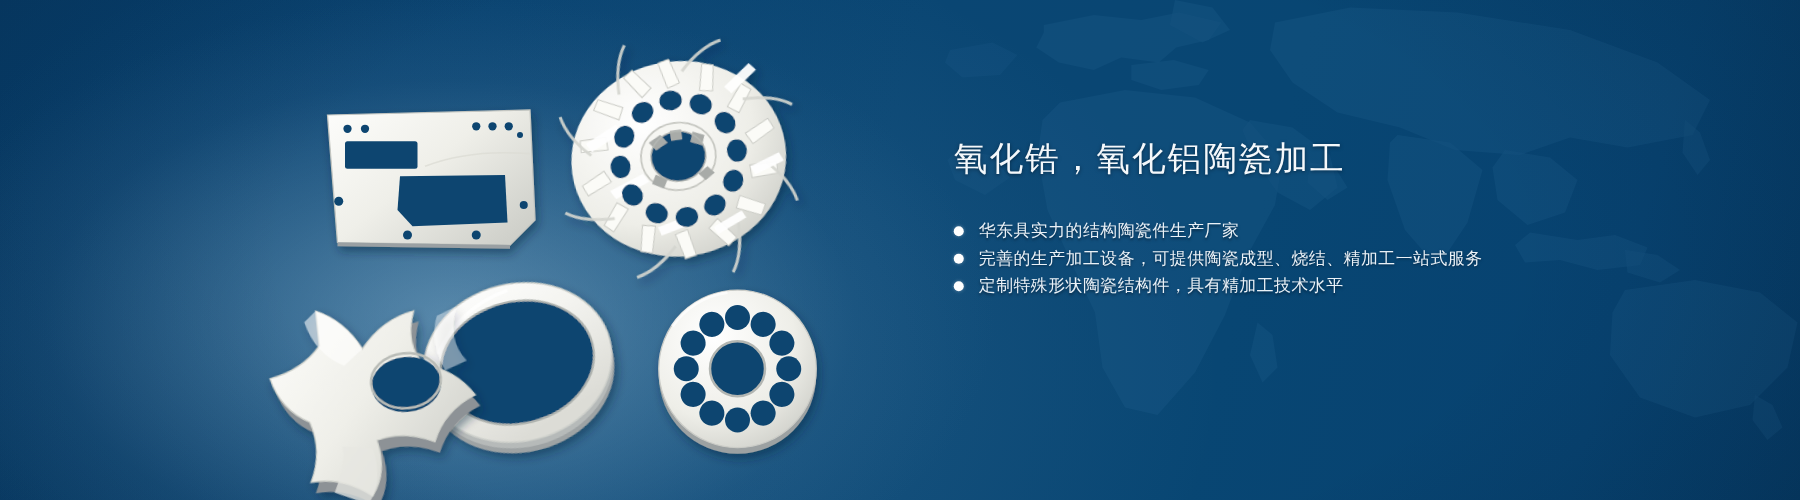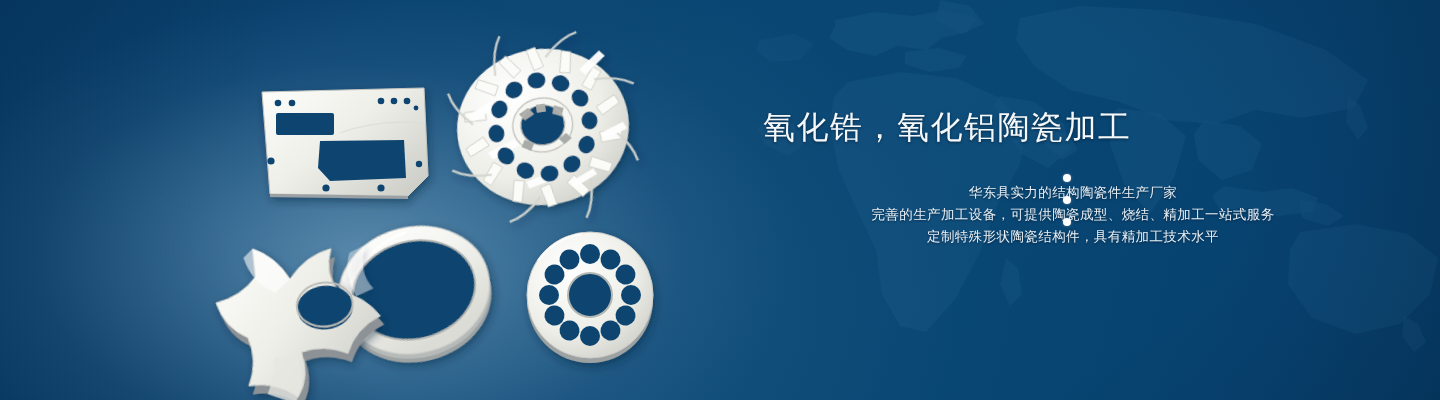--- a/index.html
+++ b/index.html
@@ -43,39 +43,38 @@
   }
   .products svg{ width:100%; height:100%; display:block; }
 
   
   .copy{
     position:absolute;
     left:763px; top:110px;
     width:620px;
   }
   .headline{
-    font-size:32px;
+    font-size:27px;
     line-height:34px;
     color:#f4f8fb;
     letter-spacing:1.5px;
     font-weight:400;
     text-shadow:0 1px 3px rgba(0,14,28,.55);
     white-space:nowrap;
     font-family:Liberation Serif, serif;
   }
   .bullets{
     list-style:none;
     margin-top:30px;
   }
   .bullets li{
     display:flex;
     align-items:center;
     height:22px;
     margin-bottom:0px;
-    flex-direction:column;
   }
   .dot{
     width:8px; height:8px;
     border-radius:50%;
     background:#ffffff;
     flex:0 0 8px;
     margin-right:12px;
     box-shadow:0 0 3px rgba(255,255,255,.35);
   }
   .btext{

